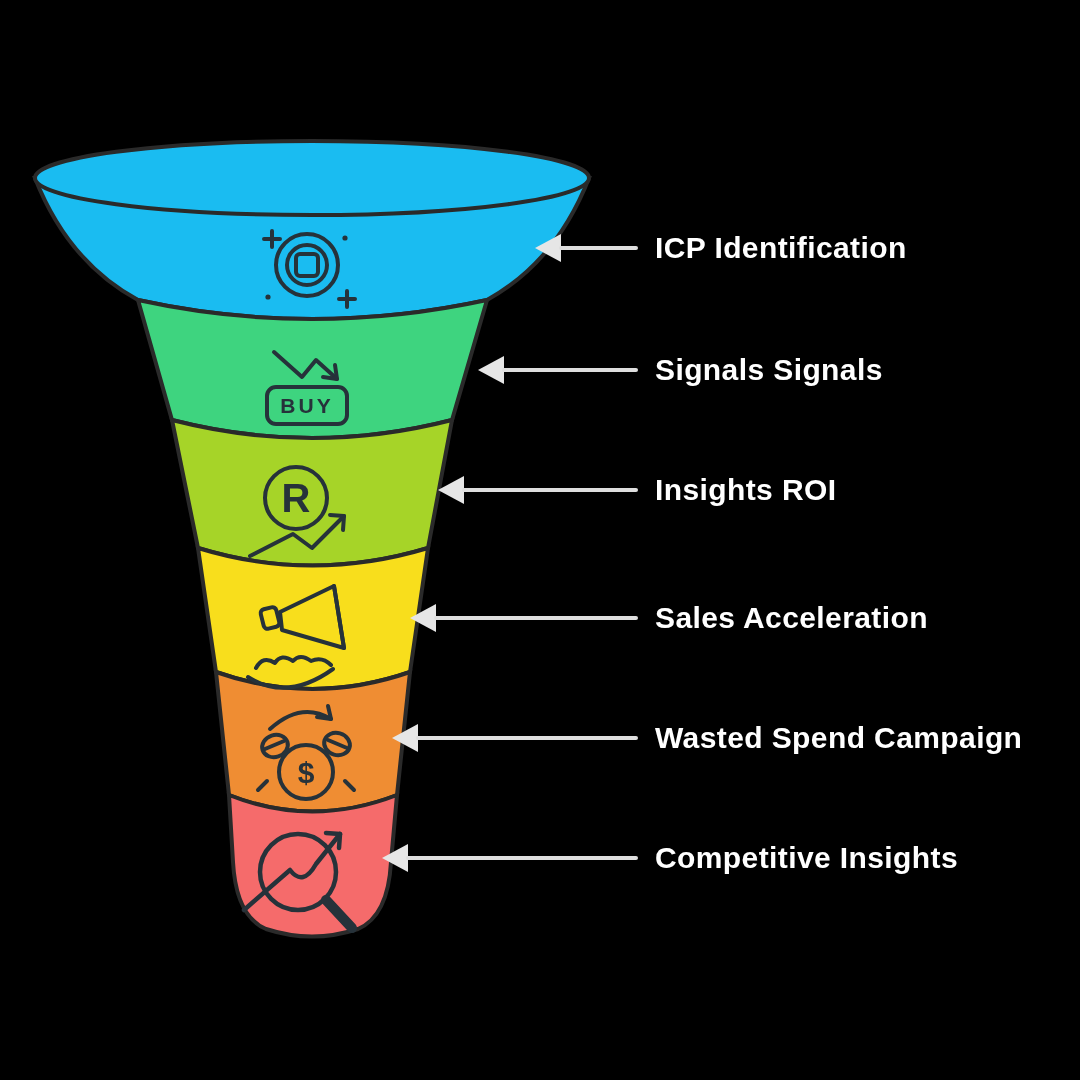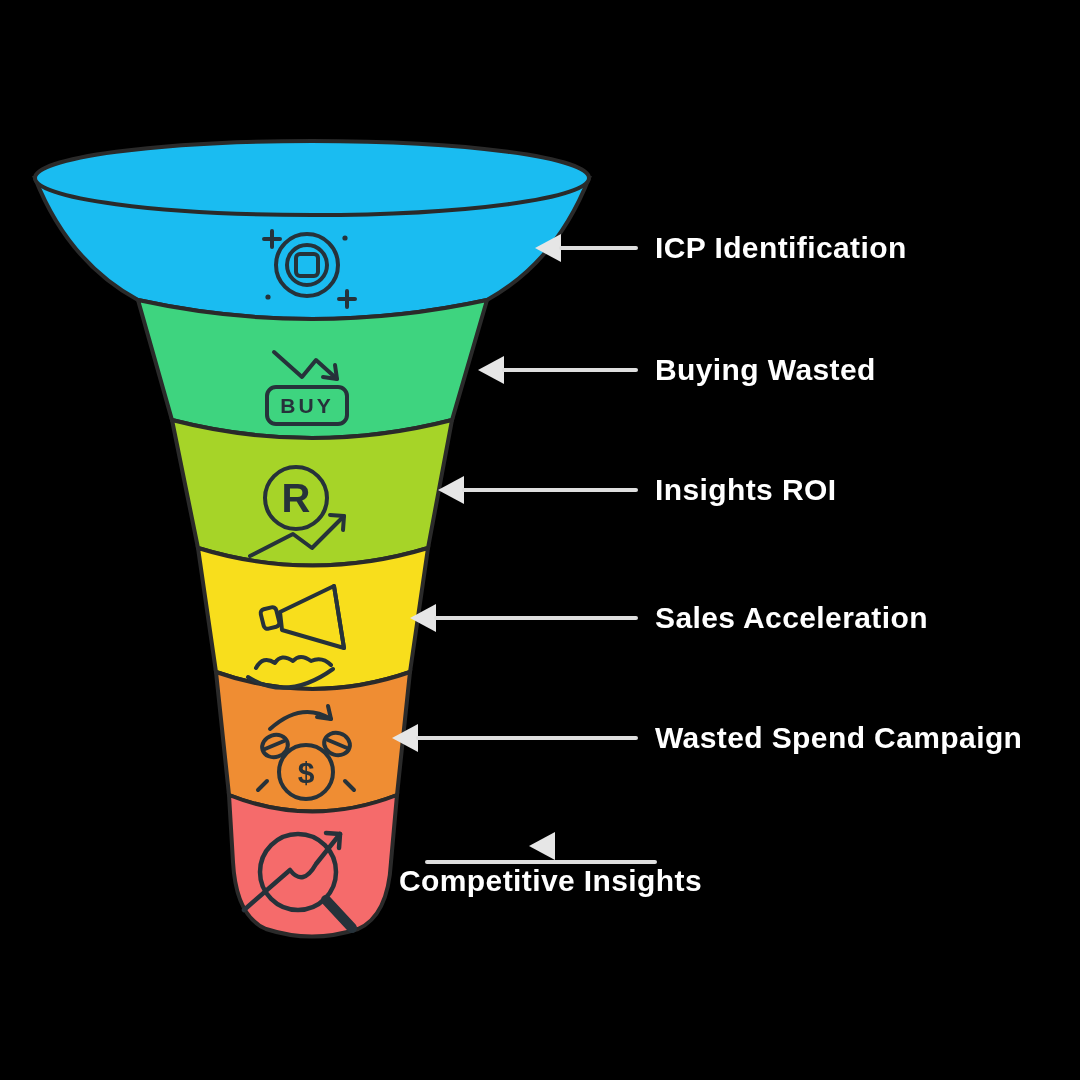--- a/index.html
+++ b/index.html
@@ -118,40 +118,40 @@
 
   <div class="label-row" style="left:535px; top:222px;">
     <div class="arrow-head"></div>
     <div class="arrow-line" style="width:79px;"></div>
     <span class="label-text">ICP Identification</span>
   </div>
 
   <div class="label-row" style="left:478px; top:344px;">
     <div class="arrow-head"></div>
     <div class="arrow-line" style="width:136px;"></div>
-    <span class="label-text">Buying Wasted</span>
+    <span class="label-text">Signals Signals</span>
   </div>
 
   <div class="label-row" style="left:438px; top:464px;">
     <div class="arrow-head"></div>
     <div class="arrow-line" style="width:176px;"></div>
     <span class="label-text">Insights ROI</span>
   </div>
 
   <div class="label-row" style="left:410px; top:592px;">
     <div class="arrow-head"></div>
     <div class="arrow-line" style="width:204px;"></div>
     <span class="label-text">Sales Acceleration</span>
   </div>
 
   <div class="label-row" style="left:392px; top:712px;">
     <div class="arrow-head"></div>
     <div class="arrow-line" style="width:222px;"></div>
     <span class="label-text">Wasted Spend Campaign</span>
   </div>
 
-  <div class="label-row" style="left:382px; top:832px;flex-direction:column;">
+  <div class="label-row" style="left:382px; top:832px;">
     <div class="arrow-head"></div>
     <div class="arrow-line" style="width:232px;"></div>
     <span class="label-text">Competitive Insights</span>
   </div>
 
 </div>
 
 </body></html>

